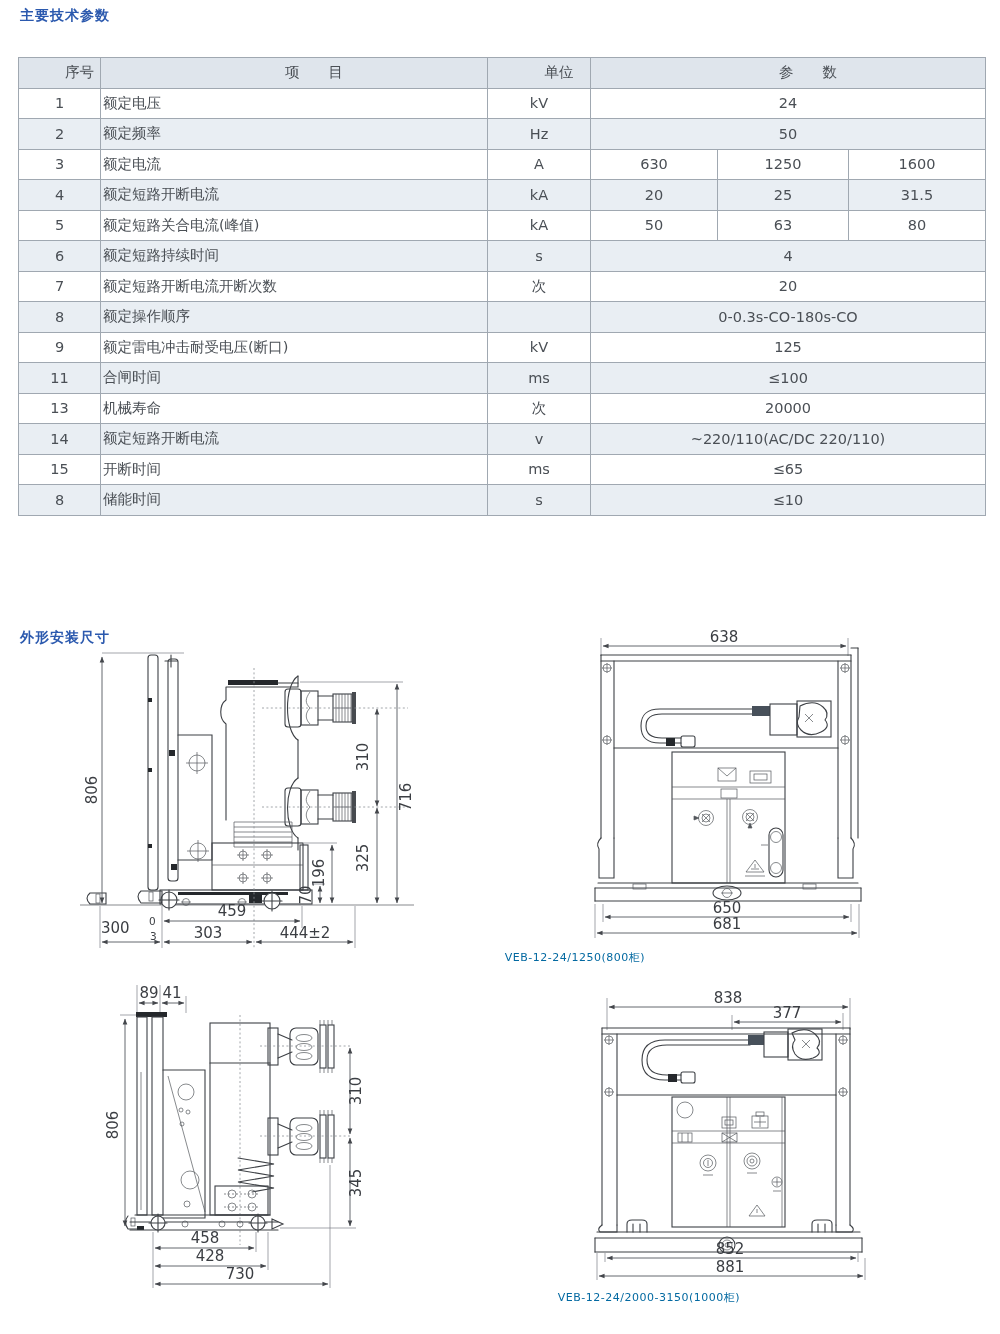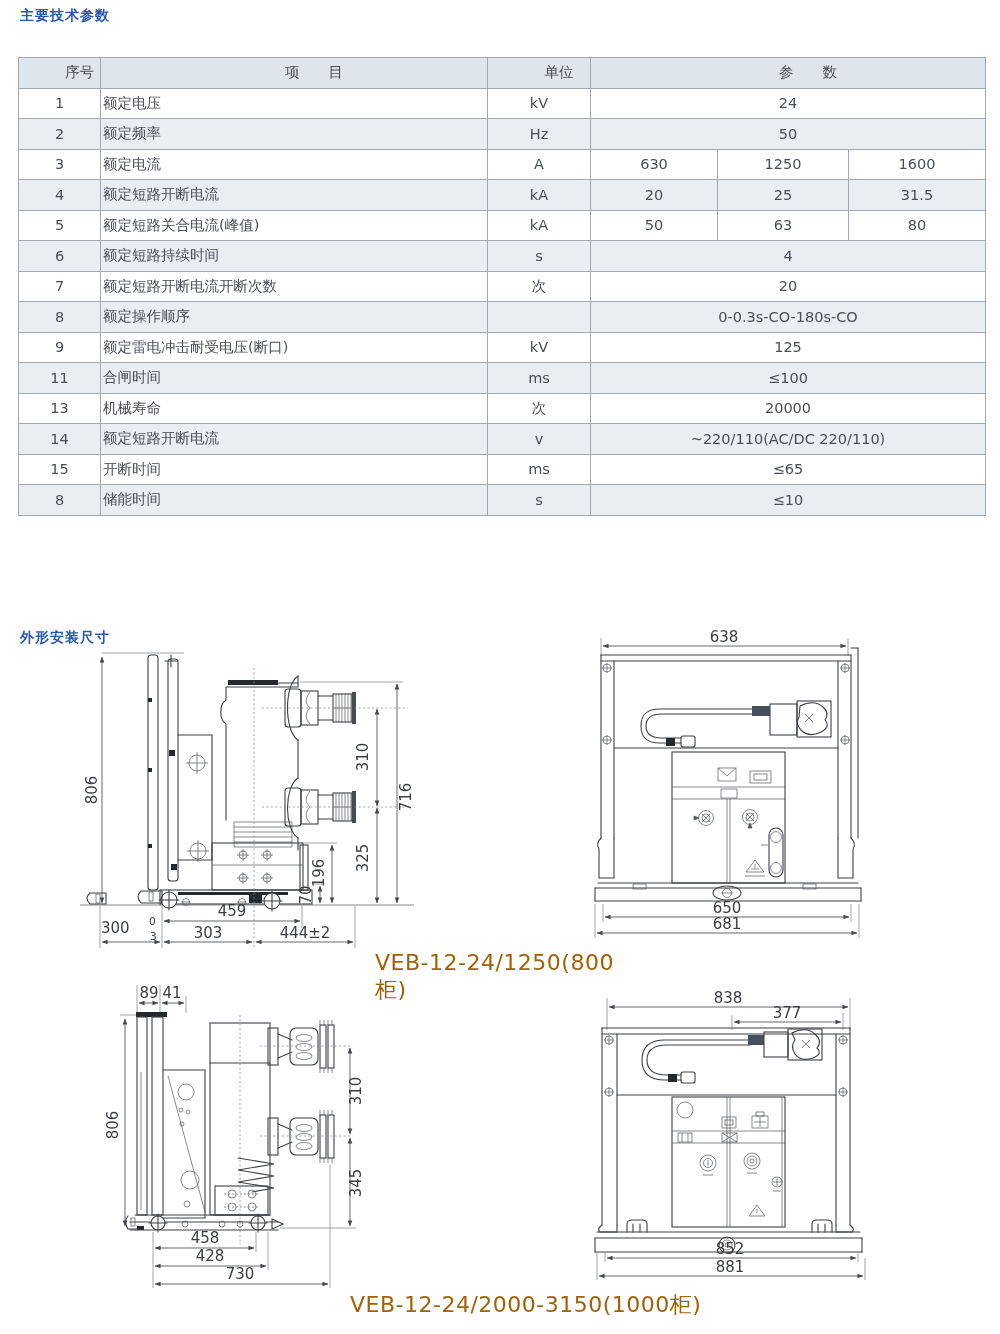--- a/index.html
+++ b/index.html
@@ -31,21 +31,21 @@
   .drw{position:absolute;}
   .ln{stroke:#3d4045;stroke-width:1.1;fill:none;stroke-linecap:round;}
   .lt{stroke:#53575c;stroke-width:0.7;fill:none;}
   .dim{stroke:#54585e;stroke-width:0.9;fill:none;}
   .ext{stroke:#7b8087;stroke-width:0.7;fill:none;}
   .cl{stroke:#8a8f96;stroke-width:0.8;fill:none;stroke-dasharray:2 2.4;}
   .fk{fill:#25282c;stroke:none;}
   .dimt{font-family:"DejaVu Sans",sans-serif;font-size:15px;fill:#3b3e43;}
   .dimts{font-family:"DejaVu Sans",sans-serif;font-size:10.5px;fill:#3b3e43;}
   .cap{
-    position:absolute;text-align:left;font-size:22px;color:#a16207;
+    position:absolute;text-align:right;font-size:11px;color:#0369a1;
     letter-spacing:0.5px;
   }
   #cap1{left:375px;top:950px;width:270px;}
   #cap2{left:350px;top:1290px;width:390px;}
 </style>
 </head>
 <body>
 
 <h1 id="title1" class="sec-title">主要技术参数</h1>
 

